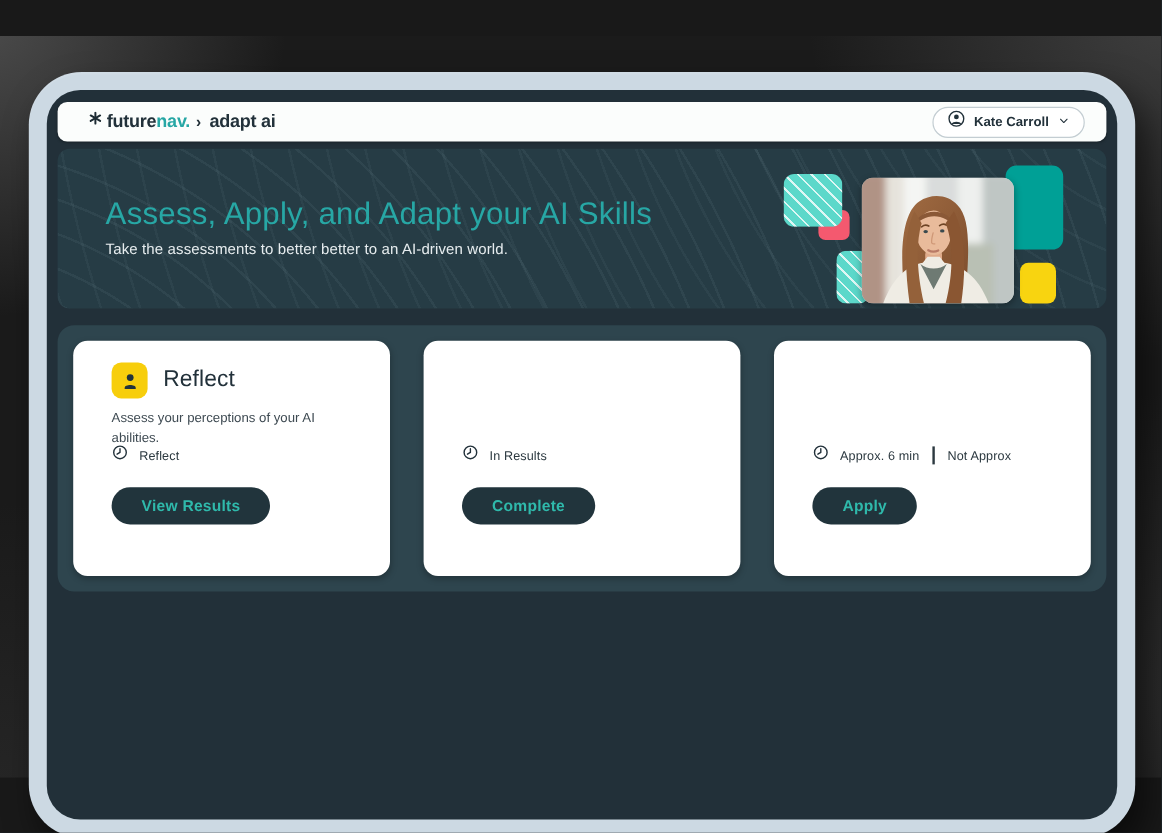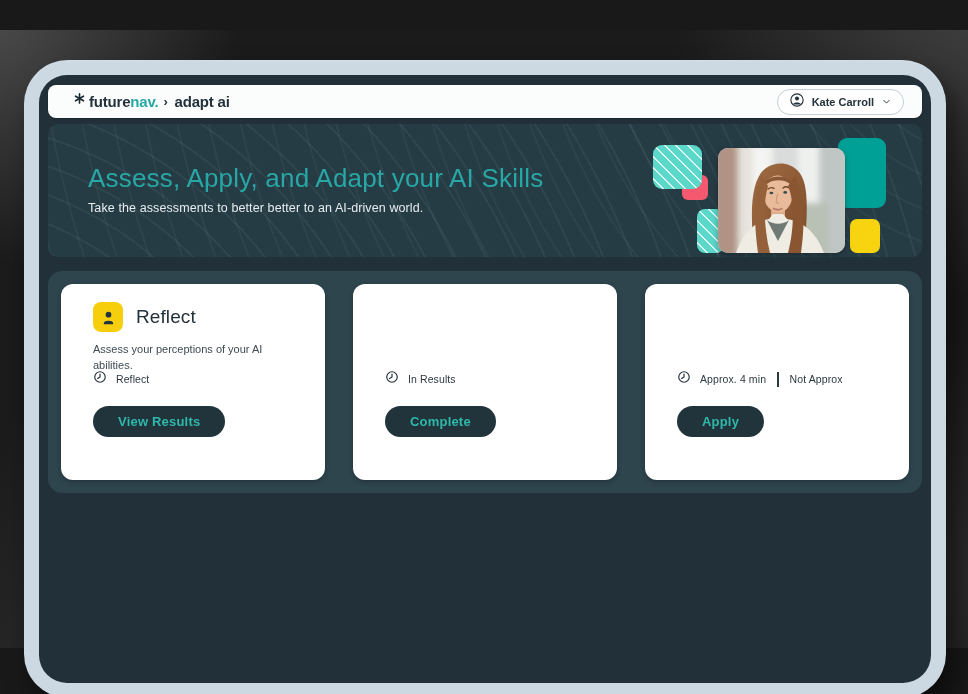--- a/index.html
+++ b/index.html
@@ -213,21 +213,21 @@
         </div>
 
         <div class="card">
           <div class="status-row">
             <span>
               <svg width="14" height="14" viewBox="0 0 24 24" fill="none">
                   <circle cx="12" cy="12" r="9" stroke="#22313a" stroke-width="2"></circle>
                   <path d="M12,6.8 L12,12 L7.8,14.6" stroke="#22313a" stroke-width="2" stroke-linecap="round" stroke-linejoin="round"></path>
                 </svg>
             </span>
-            <span class="status-text">Approx. 4 min</span>
+            <span class="status-text">Approx. 6 min</span>
             <span class="vdiv"></span>
             <span class="status-text">Not Approx</span>
           </div>
           <button class="btn">Apply</button>
         </div>
 
       </section>
 
     </div>
   </div>

